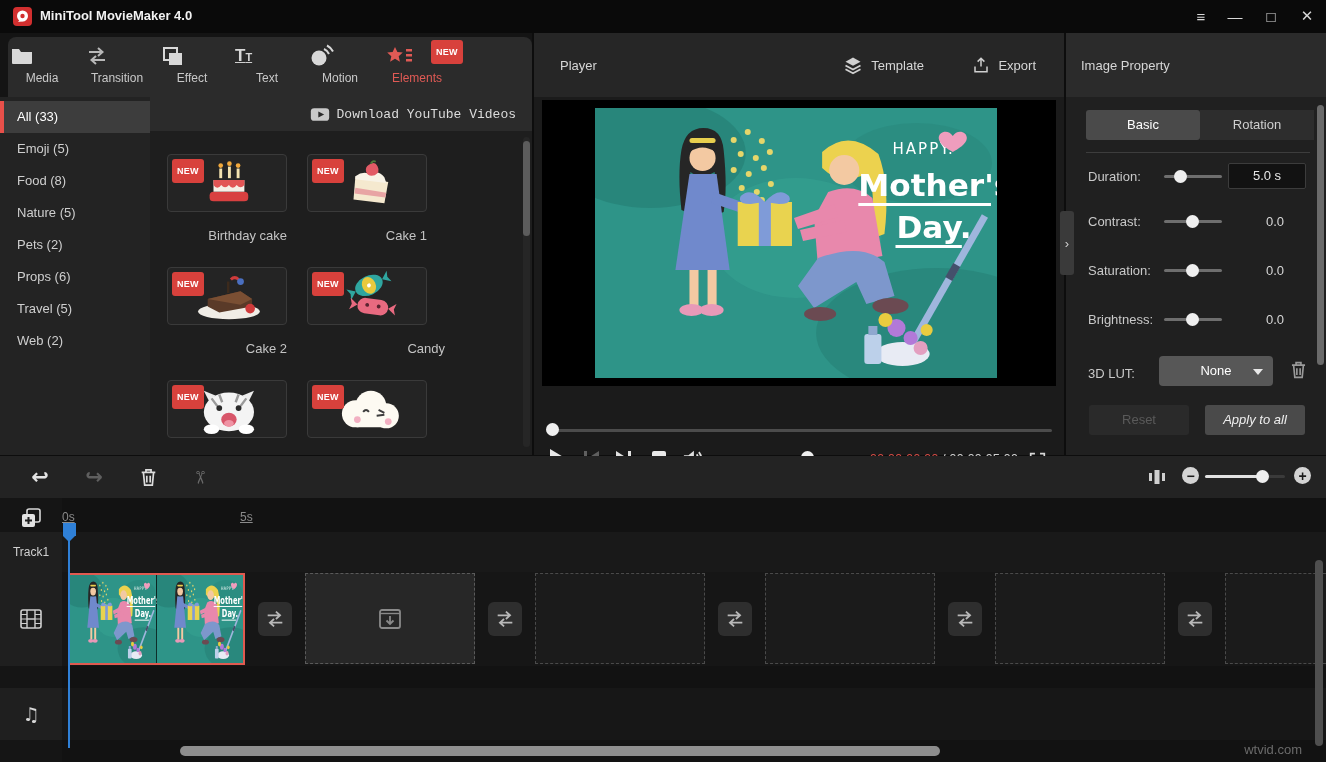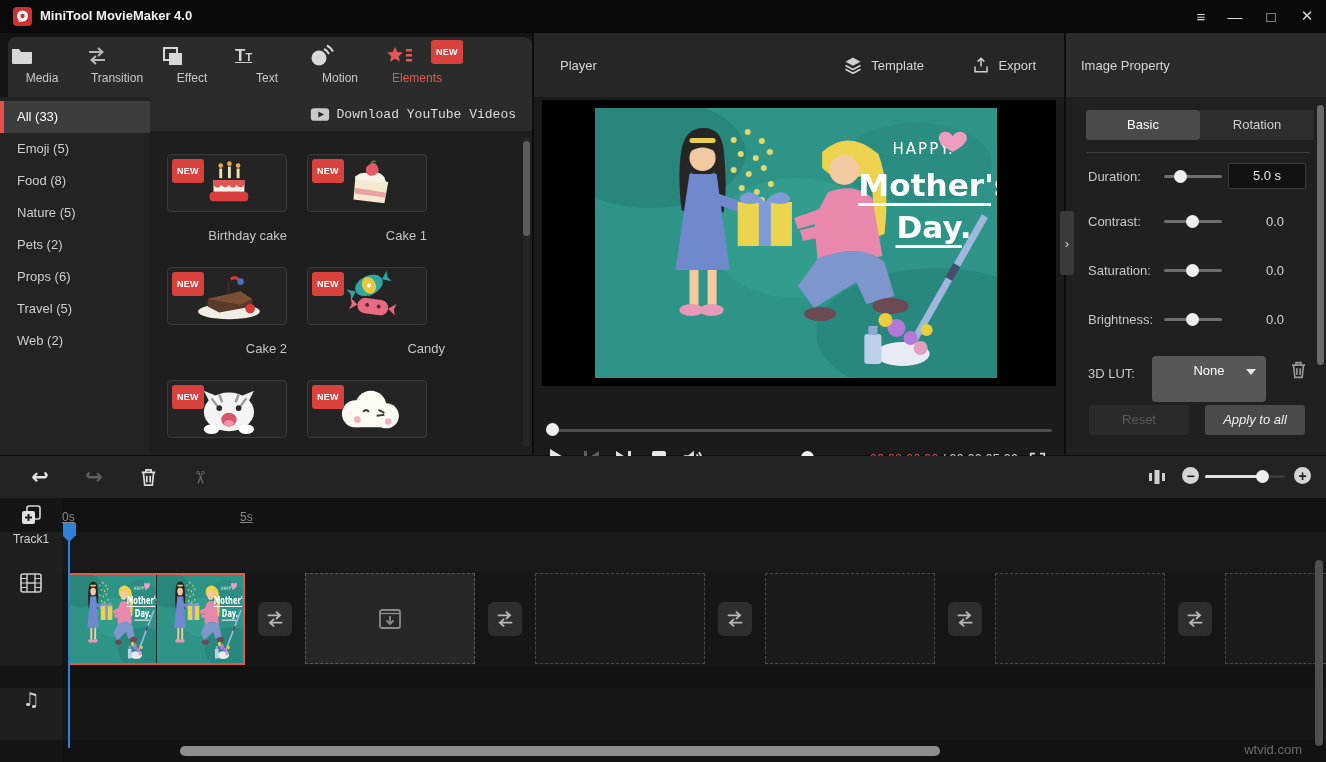--- a/index.html
+++ b/index.html
@@ -80,21 +80,21 @@
   .tab.active { background:#4a4a4a; color:#fff; border-radius:3px; }
   #prop-divider { position:absolute; left:20px; top:119px; width:224px; height:1px; background:#3d3d3d; }
   .prow { position:absolute; left:0; width:260px; height:30px; }
   .prow .plabel { position:absolute; left:22px; top:7px; font-size:13px; color:#c9c9c9; }
   .slider { position:absolute; left:98px; top:13px; width:58px; height:3px; background:#6e6e6e; border-radius:2px; }
   .slider .handle { position:absolute; top:-5px; width:13px; height:13px; background:#efefef; border-radius:50%; }
   .pval { position:absolute; left:200px; top:7px; font-size:13px; color:#d6d6d6; }
   #dur-box { position:absolute; left:162px; top:1px; width:78px; height:26px; background:#121212;
              border:1px solid #3c3c3c; border-radius:2px; text-align:center; line-height:24px;
              font-size:13px; color:#e8e8e8; }
-  #lut-dd { position:absolute; left:86px; top:-3px; width:114px; height:46px; background:#575757;
+  #lut-dd { position:absolute; left:93px; top:-3px; width:114px; height:30px; background:#575757;
             border-radius:4px; color:#fff; font-size:13px; text-align:center; line-height:30px; }
   #lut-chev { position:absolute; right:10px; top:13px; width:0; height:0; border-left:5px solid transparent;
               border-right:5px solid transparent; border-top:6px solid #e8e8e8; }
   #lut-trash { position:absolute; left:224px; top:2px; }
   .prop-btn { position:absolute; top:372px; width:100px; height:30px; border-radius:3px; font-size:13px;
               text-align:center; line-height:30px; }
   #reset-btn { left:23px; background:#2a2a2a; color:#5a5a5a; }
   #apply-btn { left:139px; background:#4a4a4a; color:#efefef;font-style:italic; }
   #prop-scroll { position:absolute; right:2px; top:72px; width:7px; height:260px; background:#6a6a6a; border-radius:4px; }
   #collapse-tab { position:absolute; left:-6px; top:178px; width:14px; height:64px; background:#3a3a3a;
@@ -106,21 +106,21 @@
   .uicon { font-size:21px; font-weight:bold; }
   #zoom-slider { position:absolute; left:1205px; top:19px; width:80px; height:3px; background:#3a3a3a; border-radius:2px; }
   #zoom-fill { position:absolute; left:0; top:0; width:57px; height:3px; background:#e2e2e2; border-radius:2px; }
   #zoom-handle { position:absolute; left:51px; top:-5px; width:13px; height:13px; background:#efefef; border-radius:50%; }
   .zoombtn { position:absolute; top:11px; width:17px; height:17px; border-radius:50%; background:#d4d4d4;
              color:#1b1b1b; font-size:14px; font-weight:bold; display:flex; align-items:center; justify-content:center; line-height:0; }
 
   
   #timeline { position:absolute; left:0; top:498px; width:1326px; height:264px; background:#121212; }
   #rail { position:absolute; left:0; top:0; width:62px; height:264px; background:#151515; }
-  .rail-cell { position:absolute; left:0; width:62px; background:#1f1f1f; display:flex; justify-content:center; }
+  .rail-cell { position:absolute; left:0; width:62px; background:#1f1f1f; display:flex; align-items:center; justify-content:center; }
   #track1-label { font-size:12px; color:#d0d0d0; }
   #ruler { position:absolute; left:62px; top:0; width:1264px; height:34px; }
   .ruler-label { position:absolute; top:12px; font-size:12px; color:#8a8a8a;text-decoration:underline; }
   #row-track1 { position:absolute; left:62px; top:34px; width:1264px; height:40px; background:#191919; }
   #row-video { position:absolute; left:62px; top:74px; width:1264px; height:94px; background:#161616; }
   #row-music { position:absolute; left:62px; top:190px; width:1264px; height:52px; background:#171717; }
   #clip { position:absolute; left:6px; top:1px; width:177px; height:92px; border:2px solid #e05a50;
           background:#000; display:flex; }
   #clip svg { width:50%; height:100%; }
   .trans-slot { position:absolute; top:30px; width:34px; height:34px; background:#2e2e2e; border-radius:6px;

